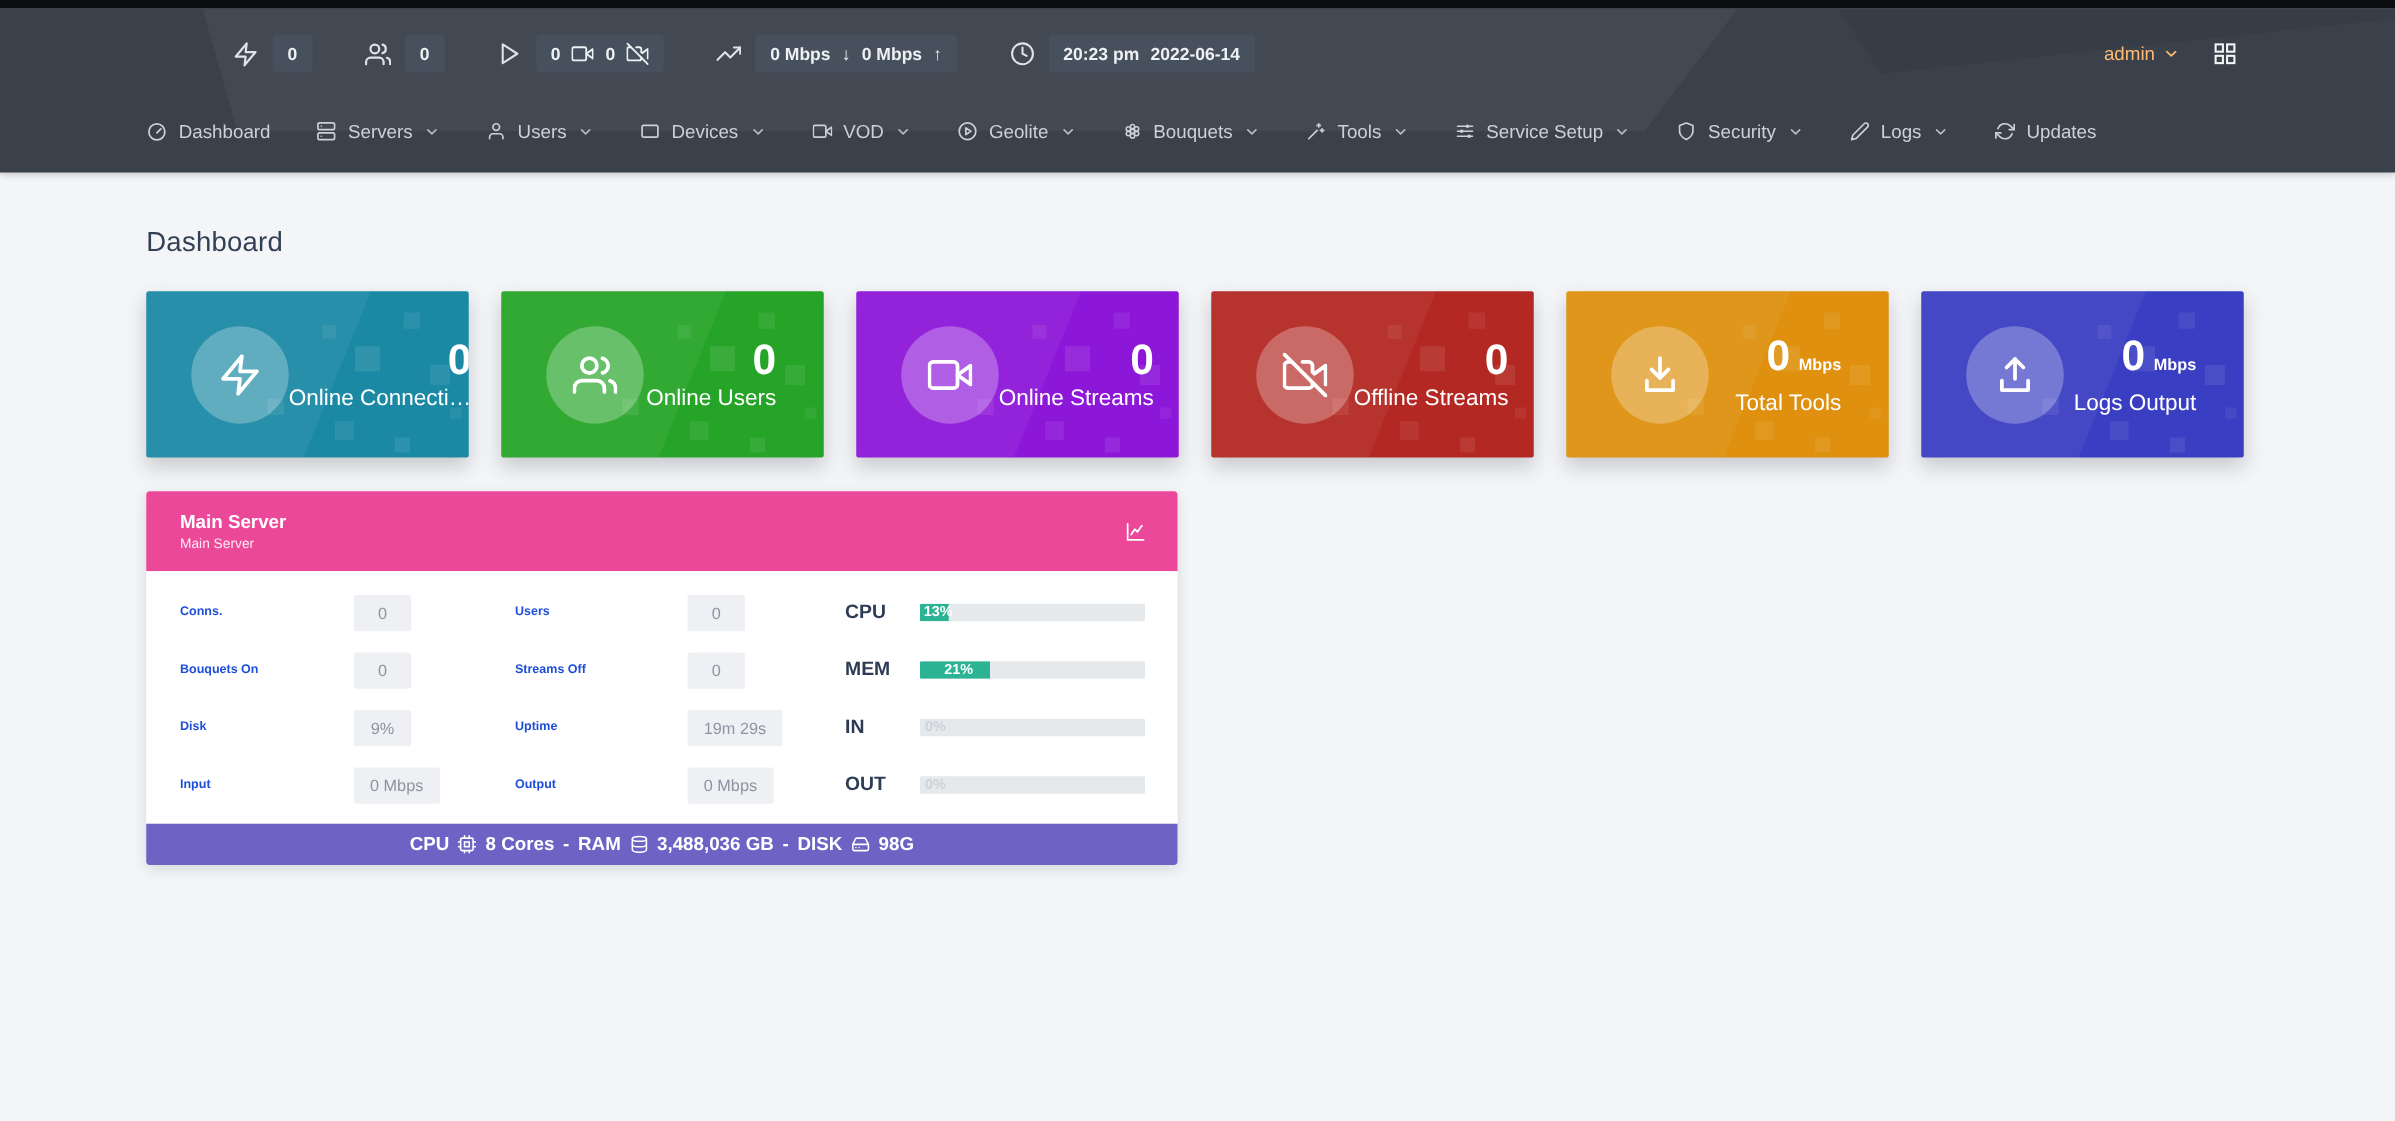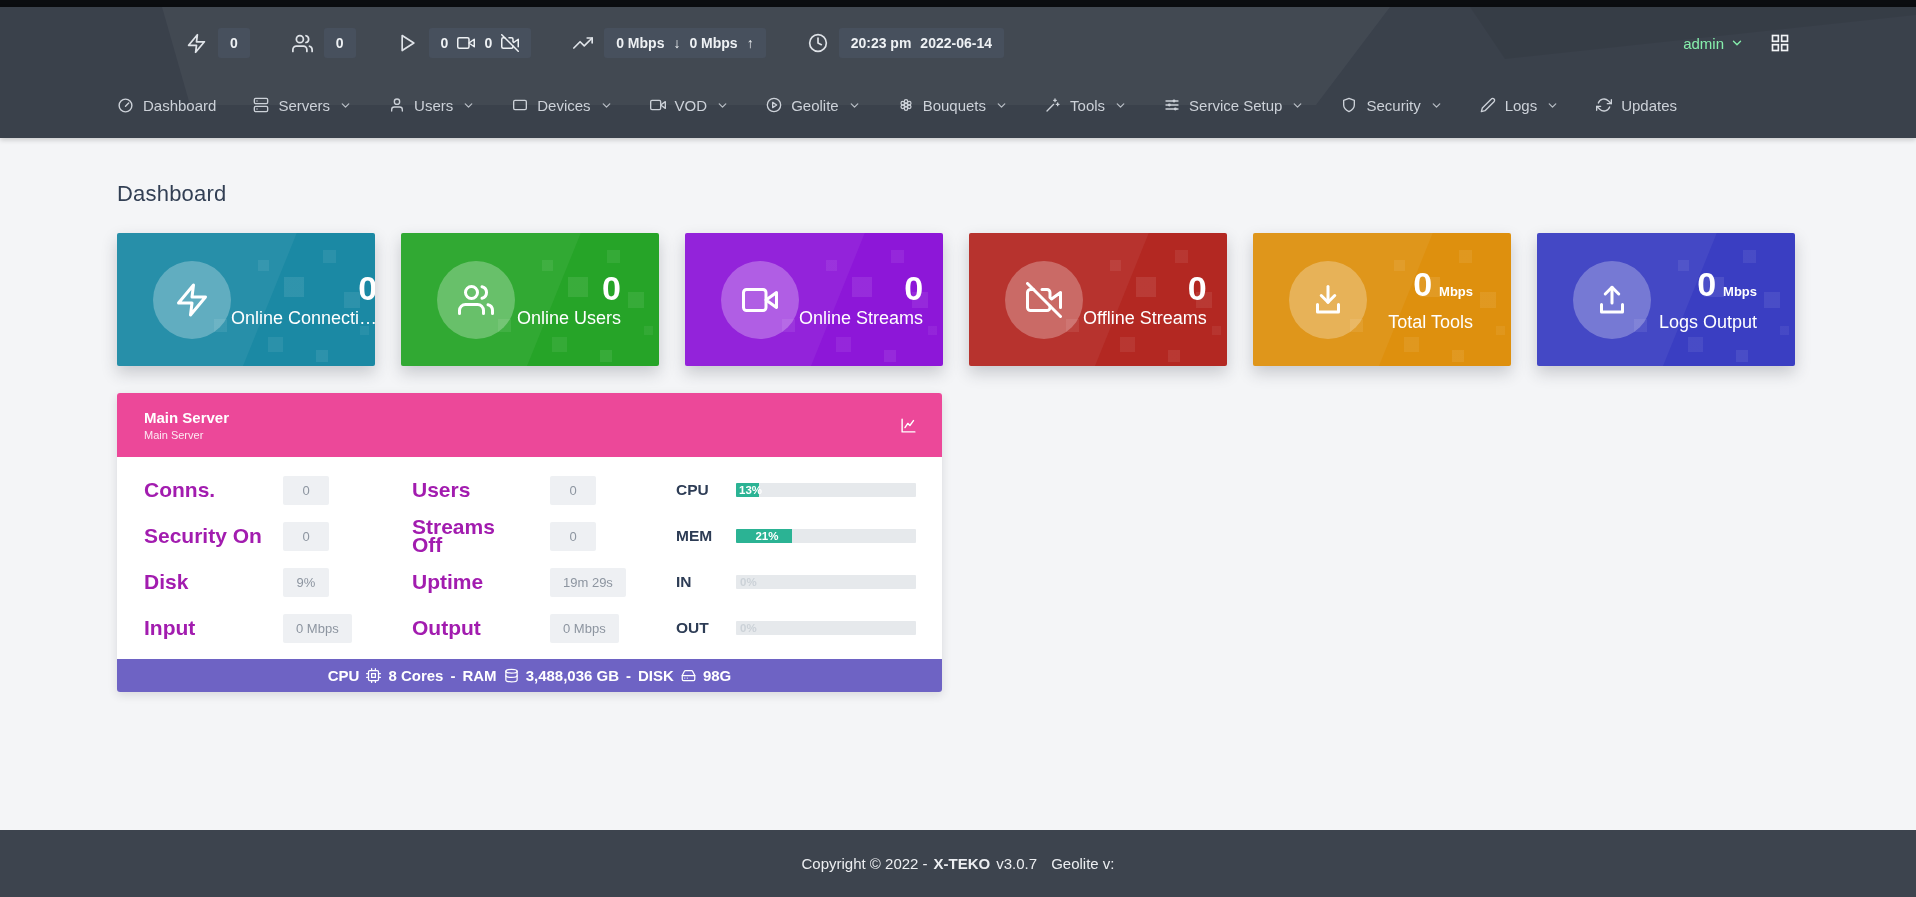--- a/index.html
+++ b/index.html
@@ -10,21 +10,21 @@
   
   .topstrip { height:7px; background:#0b0d10; }
   .header { position:relative; height:131px; background:#3a414b; box-shadow:0 2px 5px rgba(0,0,0,.18); z-index:5; }
   .header-deco { position:absolute; inset:0; pointer-events:none; }
   .topbar { position:relative; z-index:2; height:72px; display:flex; align-items:center; padding:0 126px 0 186px; color:#dfe3e8; }
   .tb-group { display:flex; align-items:center; gap:11px; margin-right:42px; }
   .badge { background:#47505d; color:#eef1f4; font-size:14px; font-weight:700; padding:0 12px; height:30px; border-radius:3px; display:flex; align-items:center; gap:9px; white-space:nowrap; }
   .badge .icn { display:flex; }
   .arrow { font-weight:700; font-size:14px; }
   .tb-spacer { flex:1; }
-  .admin-menu { display:flex; align-items:center; gap:6px; color:#86efac; font-size:15px; cursor:pointer; margin-right:26px; }
+  .admin-menu { display:flex; align-items:center; gap:6px; color:#fdba74; font-size:15px; cursor:pointer; margin-right:26px; }
   .apps-btn { display:flex; color:#f2f4f6; cursor:pointer; }
 
   .navbar { position:relative; z-index:2; height:52px; display:flex; align-items:center; padding:0 0 0 117px; gap:37px; }
   .nav-item { display:flex; align-items:center; gap:9px; color:#ccd1d8; font-size:15px; cursor:pointer; white-space:nowrap; }
   .nav-item .caret { display:flex; opacity:.85; }
   .icn { display:inline-flex; }
   .icn svg { display:block; }
 
   
   .main { flex:1; background:#f4f5f7; padding:43px 121px 0 117px; }
@@ -61,21 +61,21 @@
   
   .panel { width:825px; margin-top:27px; border-radius:3px; box-shadow:0 3px 10px rgba(40,45,60,.14); }
   .panel-header { height:64px; background:#ec4899; border-radius:3px 3px 0 0; display:flex; align-items:center; padding:0 25px 0 27px; color:#fff; }
   .panel-titles { display:flex; flex-direction:column; gap:3px; }
   .panel-title { font-size:15px; font-weight:700; }
   .panel-subtitle { font-size:11px; font-weight:400; color:rgba(255,255,255,.88); }
   .panel-chart-btn { margin-left:auto; display:flex; color:#fff; cursor:pointer; }
 
   .panel-body { background:#fff; padding:10px 26px 8px 27px; }
   .srv-row { display:grid; grid-template-columns:139px 129px 138px 126px 60px 180px; align-items:center; height:46px; }
-  .f-label { font-size:21px; font-weight:600; color:#a21caf; line-height:18px; }
+  .f-label { font-size:10px; font-weight:600; color:#1d4ed8; line-height:18px; }
   .f-label.narrow { max-width:86px; }
   .vbox { justify-self:start; background:#eef0f3; color:#8d95a0; font-size:13px; border-radius:2px;
           padding:7px 13px; min-width:46px; text-align:center; white-space:nowrap; }
   .m-label { font-size:15.5px; font-weight:600; color:#2d3c55; }
   .meter { position:relative; width:180px; height:14px; background:#e6e9ec; border-radius:1px; overflow:hidden; }
   .meter-fill { position:absolute; left:0; top:0; bottom:0; background:#2bb394; }
   .meter-text { position:absolute; left:3px; top:0; line-height:14px; font-size:11.5px; font-weight:700; color:#fff; z-index:1; }
   .meter-text.txt-empty { color:#ccd2d8; left:4px; }
 
   .panel-footer { height:33px; background:#6e63c4; border-radius:0 0 3px 3px; display:flex; align-items:center; justify-content:center; gap:7px; color:#fff; font-size:15px; font-weight:600; }
@@ -588,21 +588,21 @@
           <span class="vbox">0</span>
           <span class="f-label narrow">Users</span>
           <span class="vbox">0</span>
           <span class="m-label">CPU</span>
           <div class="meter">
             <div class="meter-fill" style="width: 13%;"></div>
             <span class="meter-text">13%</span>
           </div>
         </div>
         <div class="srv-row">
-          <span class="f-label">Security On</span>
+          <span class="f-label">Bouquets On</span>
           <span class="vbox">0</span>
           <span class="f-label narrow">Streams Off</span>
           <span class="vbox">0</span>
           <span class="m-label">MEM</span>
           <div class="meter">
             <div class="meter-fill" style="width: 31%;"></div>
             <span class="meter-text" style="width: 31%; text-align: center;">21%</span>
           </div>
         </div>
         <div class="srv-row">
@@ -650,20 +650,14 @@
         <span class="icn">
             <svg width="15" height="15">
               <use href="#i-hdd"></use>
             </svg>
           </span>
         <span>98G</span>
       </div>
     </div>
   </div>
 
-  <div class="footer">
-    <span>Copyright © 2022 -</span>
-    <span class="brand">X-TEKO</span>
-    <span>v3.0.7</span>
-    <span class="geo">Geolite v:</span>
-  </div>
 
 </div>
 
 </body></html>

